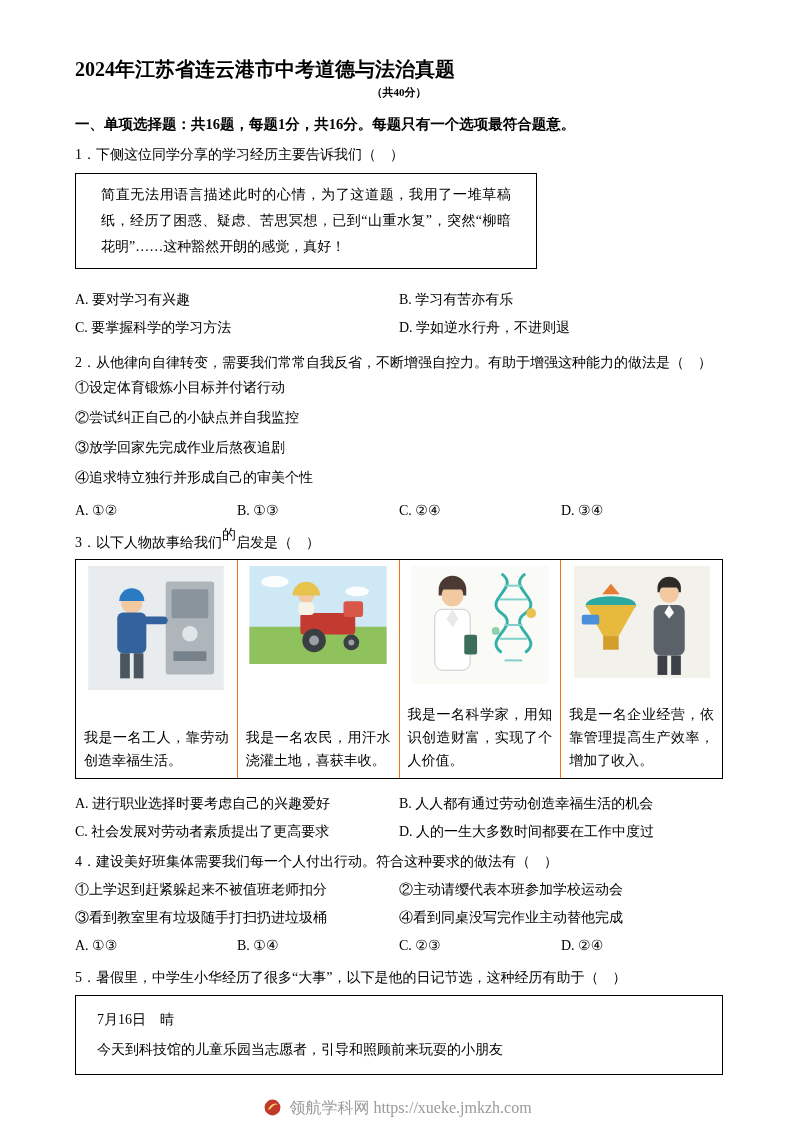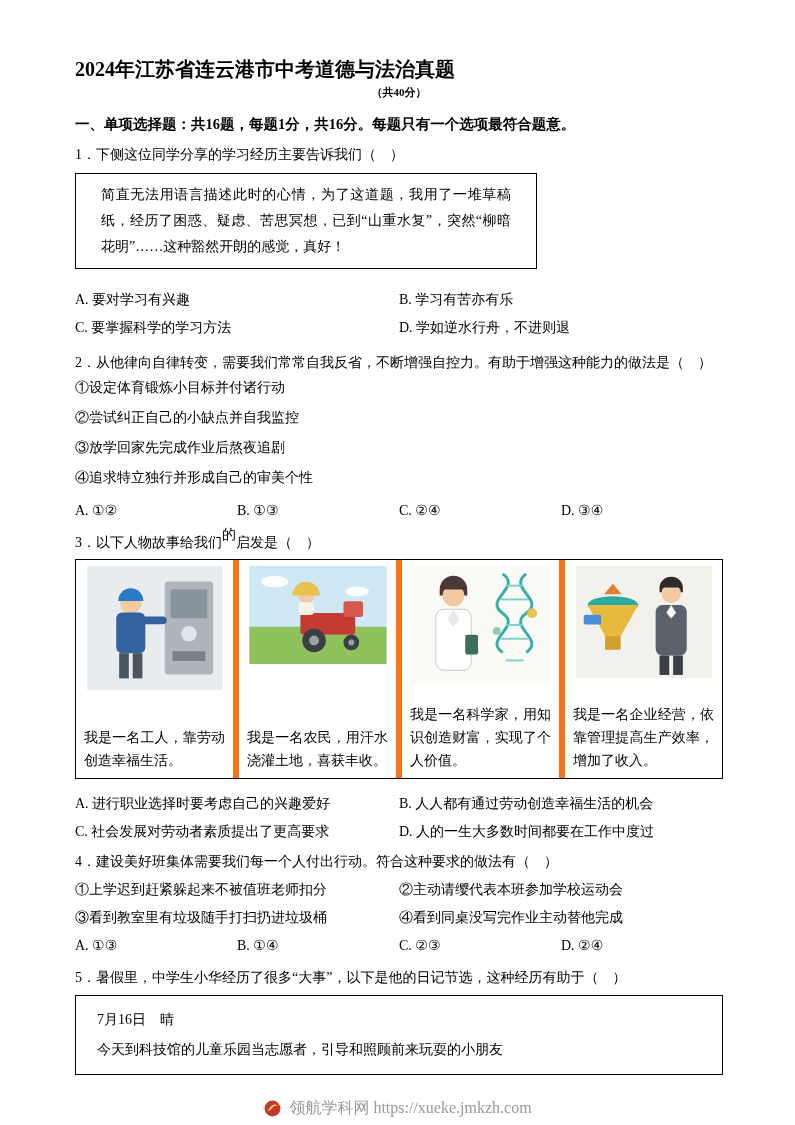--- a/index.html
+++ b/index.html
@@ -19,28 +19,28 @@
   .row2{display:flex;margin-top:7px;line-height:21px;}
   .row2 .c1{width:50%;}
   .row2 .c2{width:50%;}
   .mt-lg{margin-top:20px;}
   .mt-md{margin-top:14px;}
   .row4{display:flex;margin-top:6px;line-height:24px;}
   .row4 span{width:25%;}
   .itemline{line-height:30px;}
   .items{}
   .people-table{display:flex;border:1px solid #000;margin-top:6px;height:218px;}
-  .pcell{flex:1;border-right:6px solid #f97316;display:flex;flex-direction:column;
+  .pcell{flex:1;border-right:1px solid #f97316;display:flex;flex-direction:column;
          align-items:center;padding:6px 8px;box-sizing:border-box;}
   .pcell:last-child{border-right:none;}
   .pcell .cap{margin-top:auto;text-align:justify;line-height:23px;width:100%;}
   .pcell svg{flex:0 0 auto;}
   .diary-box{border:1px solid #000;margin-top:7px;padding:9px 21px;line-height:30px;}
   .watermark{position:absolute;left:0;bottom:6px;width:100%;display:flex;
-             align-items:center;justify-content:center;gap:7px;color:#9a9a9a;font-size:16px;}
+             align-items:flex-start;justify-content:center;gap:7px;color:#9a9a9a;font-size:16px;}
   .raised{position:relative;top:-8px;}
 </style>
 </head>
 <body>
 
 <div class="page">
 
   <div class="title">2024年江苏省连云港市中考道德与法治真题</div>
   <div class="subtitle">（共40分）</div>
   <div class="section">一、单项选择题：共16题，每题1分，共16分。每题只有一个选项最符合题意。</div>

